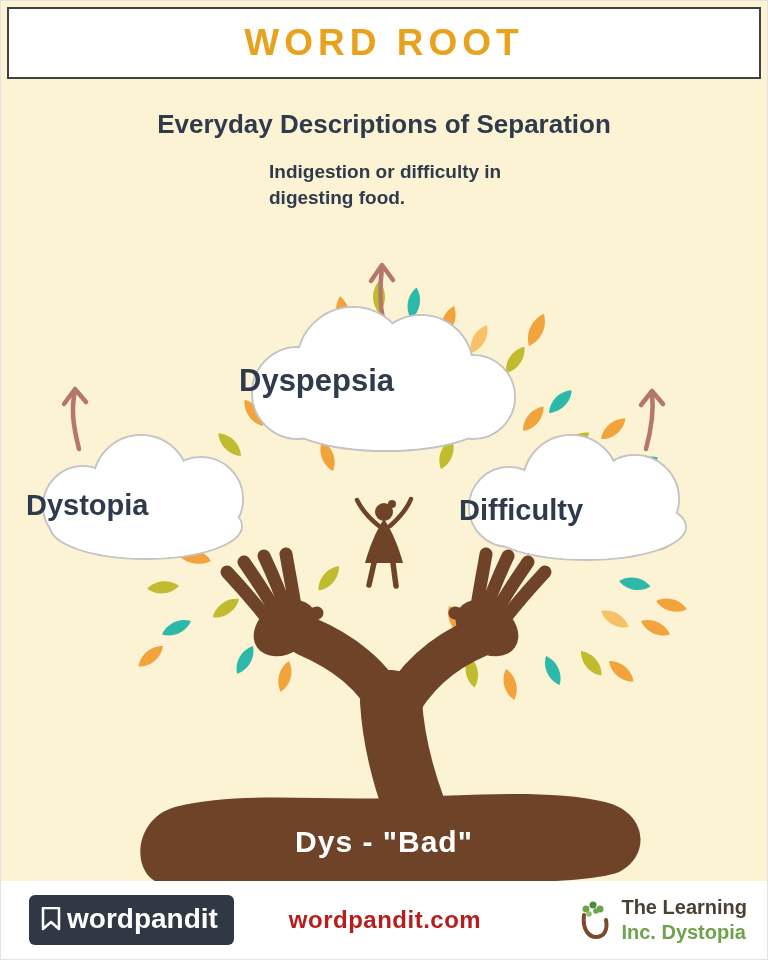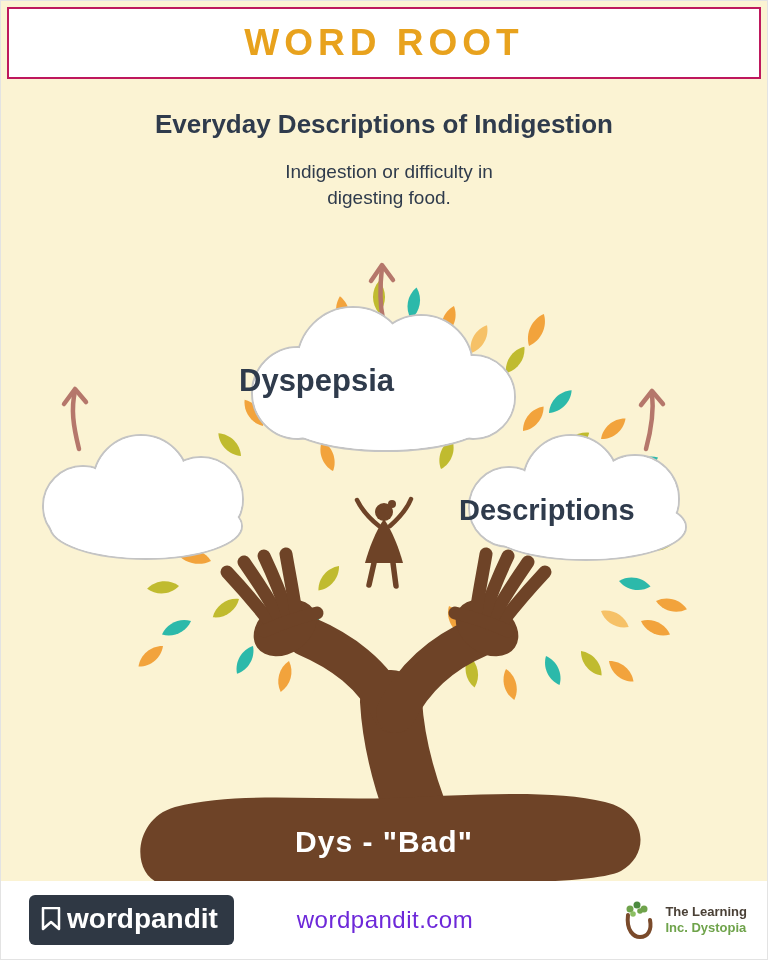--- a/index.html
+++ b/index.html
@@ -4,34 +4,34 @@
 <style>
   html,body { margin:0; padding:0; background:#ffffff; }
   .poster {
     position:relative; width:768px; height:960px;
     background:#FBF3D3; overflow:hidden; box-sizing:border-box;
     font-family:"Liberation Sans", sans-serif;
     border:1px solid #e3e3e3;
   }
   .header {
     position:absolute; top:6px; left:6px; right:6px; height:68px;
-    background:#ffffff; border:2px solid #be185d;
+    background:#ffffff; border:2px solid #404040;
     display:flex; align-items:center; justify-content:center;
   }
   .header h1 {
     margin:0; font-size:37px; font-weight:bold;
     letter-spacing:5px; color:#E8A21D;
   }
   .subtitle {
     position:absolute; top:108px; left:0; width:100%;
     text-align:center; font-size:26px; font-weight:bold; color:#2F3B4C;
   }
   .def {
-    position:absolute; font-size:19px; font-weight:normal;
-    color:#2F3B4C; text-align:center; line-height:1.38;
+    position:absolute; font-size:19px; font-weight:bold;
+    color:#2F3B4C; text-align:left; line-height:1.38;
   }
   .def-center { top:158px; left:268px; width:240px; }
   .def-left   { top:240px; left:0px;   width:258px; }
   .def-right  { top:264px; left:494px; width:238px; }
   .cloud-label {
     position:absolute; font-weight:bold; color:#2F3B4C; text-align:left;
   }
   .label-dyspepsia   { top:362px; left:238px; width:300px; font-size:31px; }
   .label-dystopia    { top:488px; left:25px;  width:248px; font-size:29px; }
   .label-dyscalculia { top:493px; left:458px; width:255px; font-size:29px; }
@@ -46,27 +46,27 @@
     background:#ffffff;
   }
   .wp-logo {
     position:absolute; left:28px; top:50%; transform:translateY(-50%);
     background:#2F3844; color:#ffffff; font-size:28px; font-weight:bold;
     padding:8px 16px 10px 12px; border-radius:6px;
     display:flex; align-items:center; gap:6px;
   }
   .site {
     position:absolute; left:50%; top:50%; transform:translate(-50%,-50%);
-    font-size:24px; font-weight:normal; color:#6d28d9; letter-spacing:0.5px;
+    font-size:24px; font-weight:bold; color:#b91c1c; letter-spacing:0.5px;
   }
   .partner {
     position:absolute; right:22px; top:50%; transform:translateY(-50%);
     display:flex; align-items:center; gap:8px;
   }
-  .partner-text { font-size:13px; font-weight:bold; line-height:1.25; }
+  .partner-text { font-size:20px; font-weight:bold; line-height:1.25; }
   .partner-line1 { color:#4A4036; }
   .partner-line2 { color:#6FA34B; }
 </style>
 </head>
 <body>
 
 <div class="poster">
 
   <svg class="scene" width="768" height="960" viewBox="0 0 768 960">
     <defs>
@@ -209,26 +209,27 @@
         <path d="M475 612 C 478 590 482 571 485 553"></path>
         <path d="M507 630 C 489 622 471 616 454 612"></path>
       </g>
     </g>
   </svg>
 
   <div class="header">
     <h1>WORD ROOT</h1>
   </div>
 
-  <div class="subtitle">Everyday Descriptions of Indigestion</div>
+  <div class="subtitle">Everyday Descriptions of Separation</div>
 
   <div class="def def-center">Indigestion or difficulty in digesting food.</div>
 
   <div class="cloud-label label-dyspepsia">Dyspepsia</div>
-  <div class="cloud-label label-dyscalculia">Descriptions</div>
+  <div class="cloud-label label-dystopia">Dystopia</div>
+  <div class="cloud-label label-dyscalculia">Difficulty</div>
 
   <div class="root-label">Dys - "Bad"</div>
 
   <div class="footer">
     <div class="wp-logo">
       <svg class="wp-icon" width="20" height="24" viewBox="0 0 20 24">
         <path d="M2 1 H18 V22 L10 15 L2 22 Z" fill="none" stroke="#ffffff" stroke-width="2.5" stroke-linejoin="round"></path>
       </svg>
       <span>wordpandit</span>
     </div>

